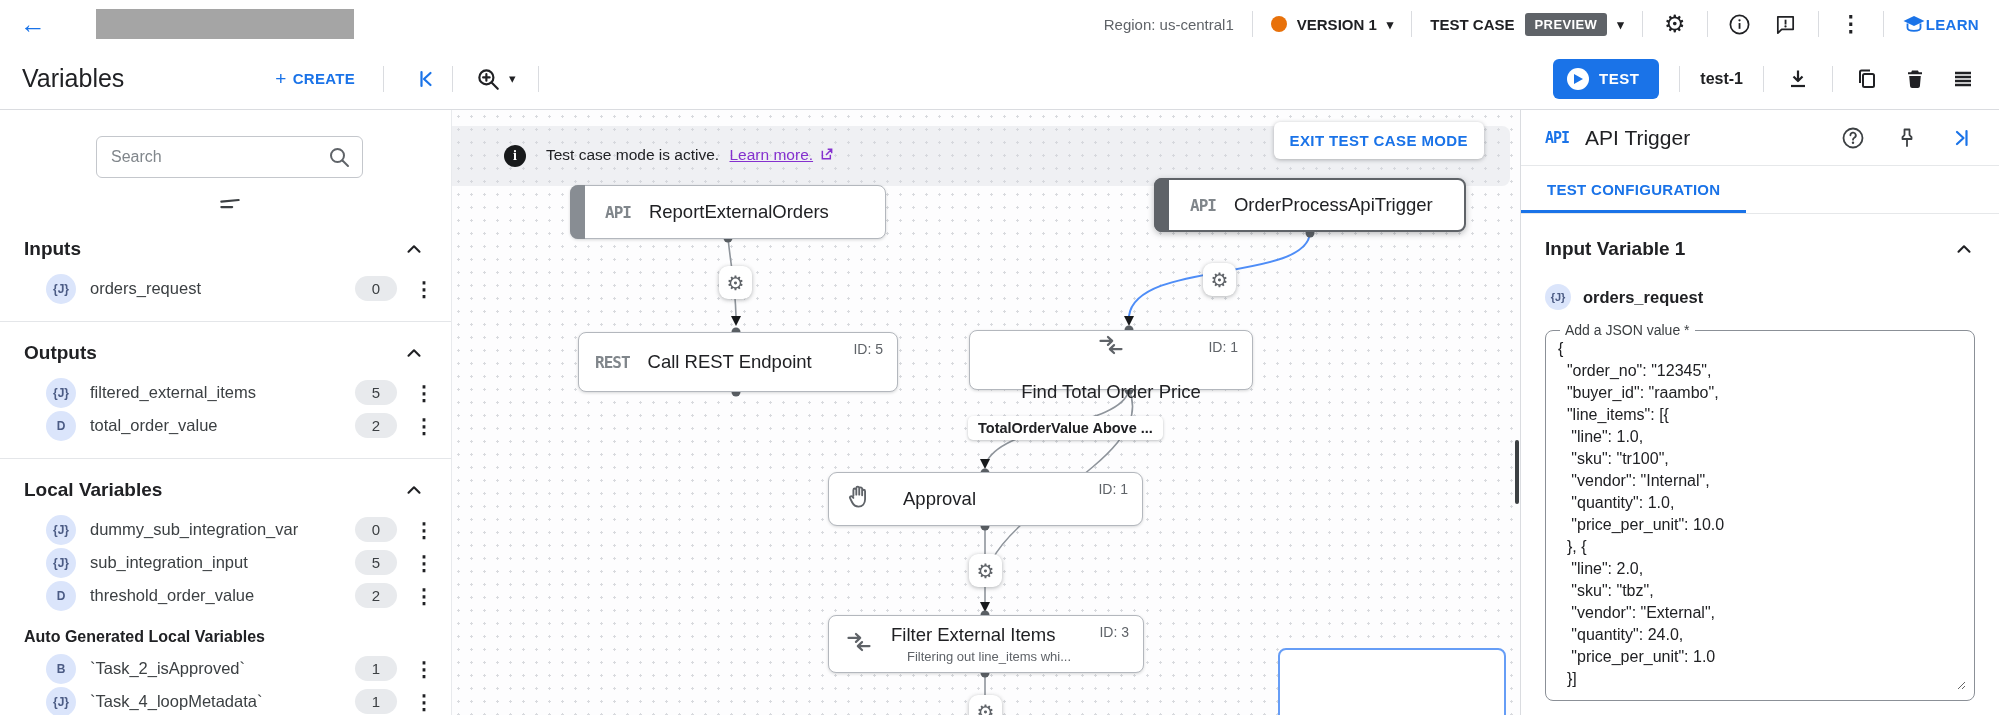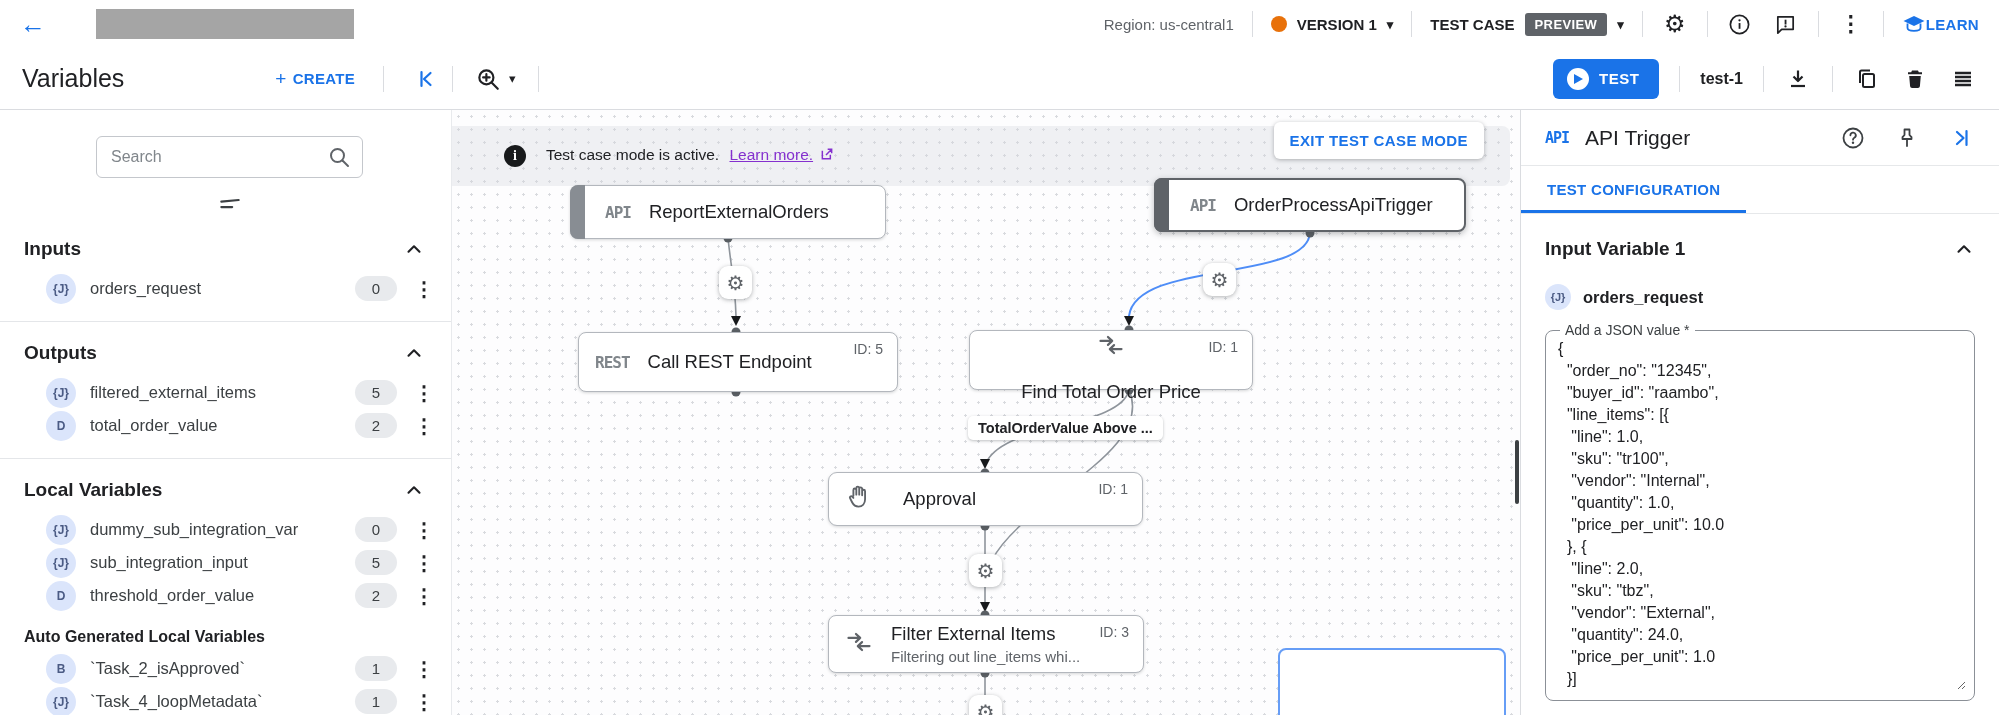--- a/index.html
+++ b/index.html
@@ -81,21 +81,21 @@
   .node { position:absolute; background:#fff; border:1px solid #b3b7bd; border-radius:8px;
     box-shadow:0 1px 3px rgba(60,64,67,.20); display:flex; align-items:center; padding:0 16px; gap:18px; cursor:pointer; }
   .node .tab { position:absolute; left:-1px; top:-1px; bottom:-1px; width:15px; background:#888d93; border-radius:8px 0 0 8px; }
   .node.selected { border:2.5px solid #5f6368; box-shadow:0 2px 6px rgba(60,64,67,.35); }
   .node.selected .tab { left:-2px; top:-2px; bottom:-2px; background:#5f6368; }
   .trigger { height:54px; padding-left:34px; }
   .mono-chip { font-family:"DejaVu Sans Mono",monospace; font-weight:700; color:#80868b; font-size:16px; letter-spacing:-1px; }
   .node-title { font-size:18.5px; color:#202124; white-space:nowrap; }
   .node-id { position:absolute; top:8px; right:14px; font-size:14px; color:#5f6368; }
   .node-col { display:flex; flex-direction:column; justify-content:center; }
-  .node-sub { font-size:15px; color:#5f6368; margin-top:3px; white-space:nowrap; }
+  .node-sub { font-size:13px; color:#5f6368; margin-top:3px; white-space:nowrap;margin-left:16px; }
   .gear-chip { position:absolute; width:33px; height:33px; background:#fff; border-radius:9px;
     box-shadow:0 1px 4px rgba(60,64,67,.4); display:flex; align-items:center; justify-content:center;
     font-size:20px; color:#5f6368; cursor:pointer; }
   .edge-label { position:absolute; background:#fff; border-radius:5px; box-shadow:0 1px 3px rgba(60,64,67,.32);
     font-size:14.5px; font-weight:700; color:#202124; padding:4px 10px; white-space:nowrap; cursor:pointer; }
   .preview-box { position:absolute; left:826px; top:538px; width:228px; height:110px; background:#fff;
     border:2px solid #669df6; border-radius:8px; }
   .canvas-scroll { position:absolute; right:1px; top:330px; width:4px; height:64px; background:#3c4043; border-radius:2px; }
 
   

